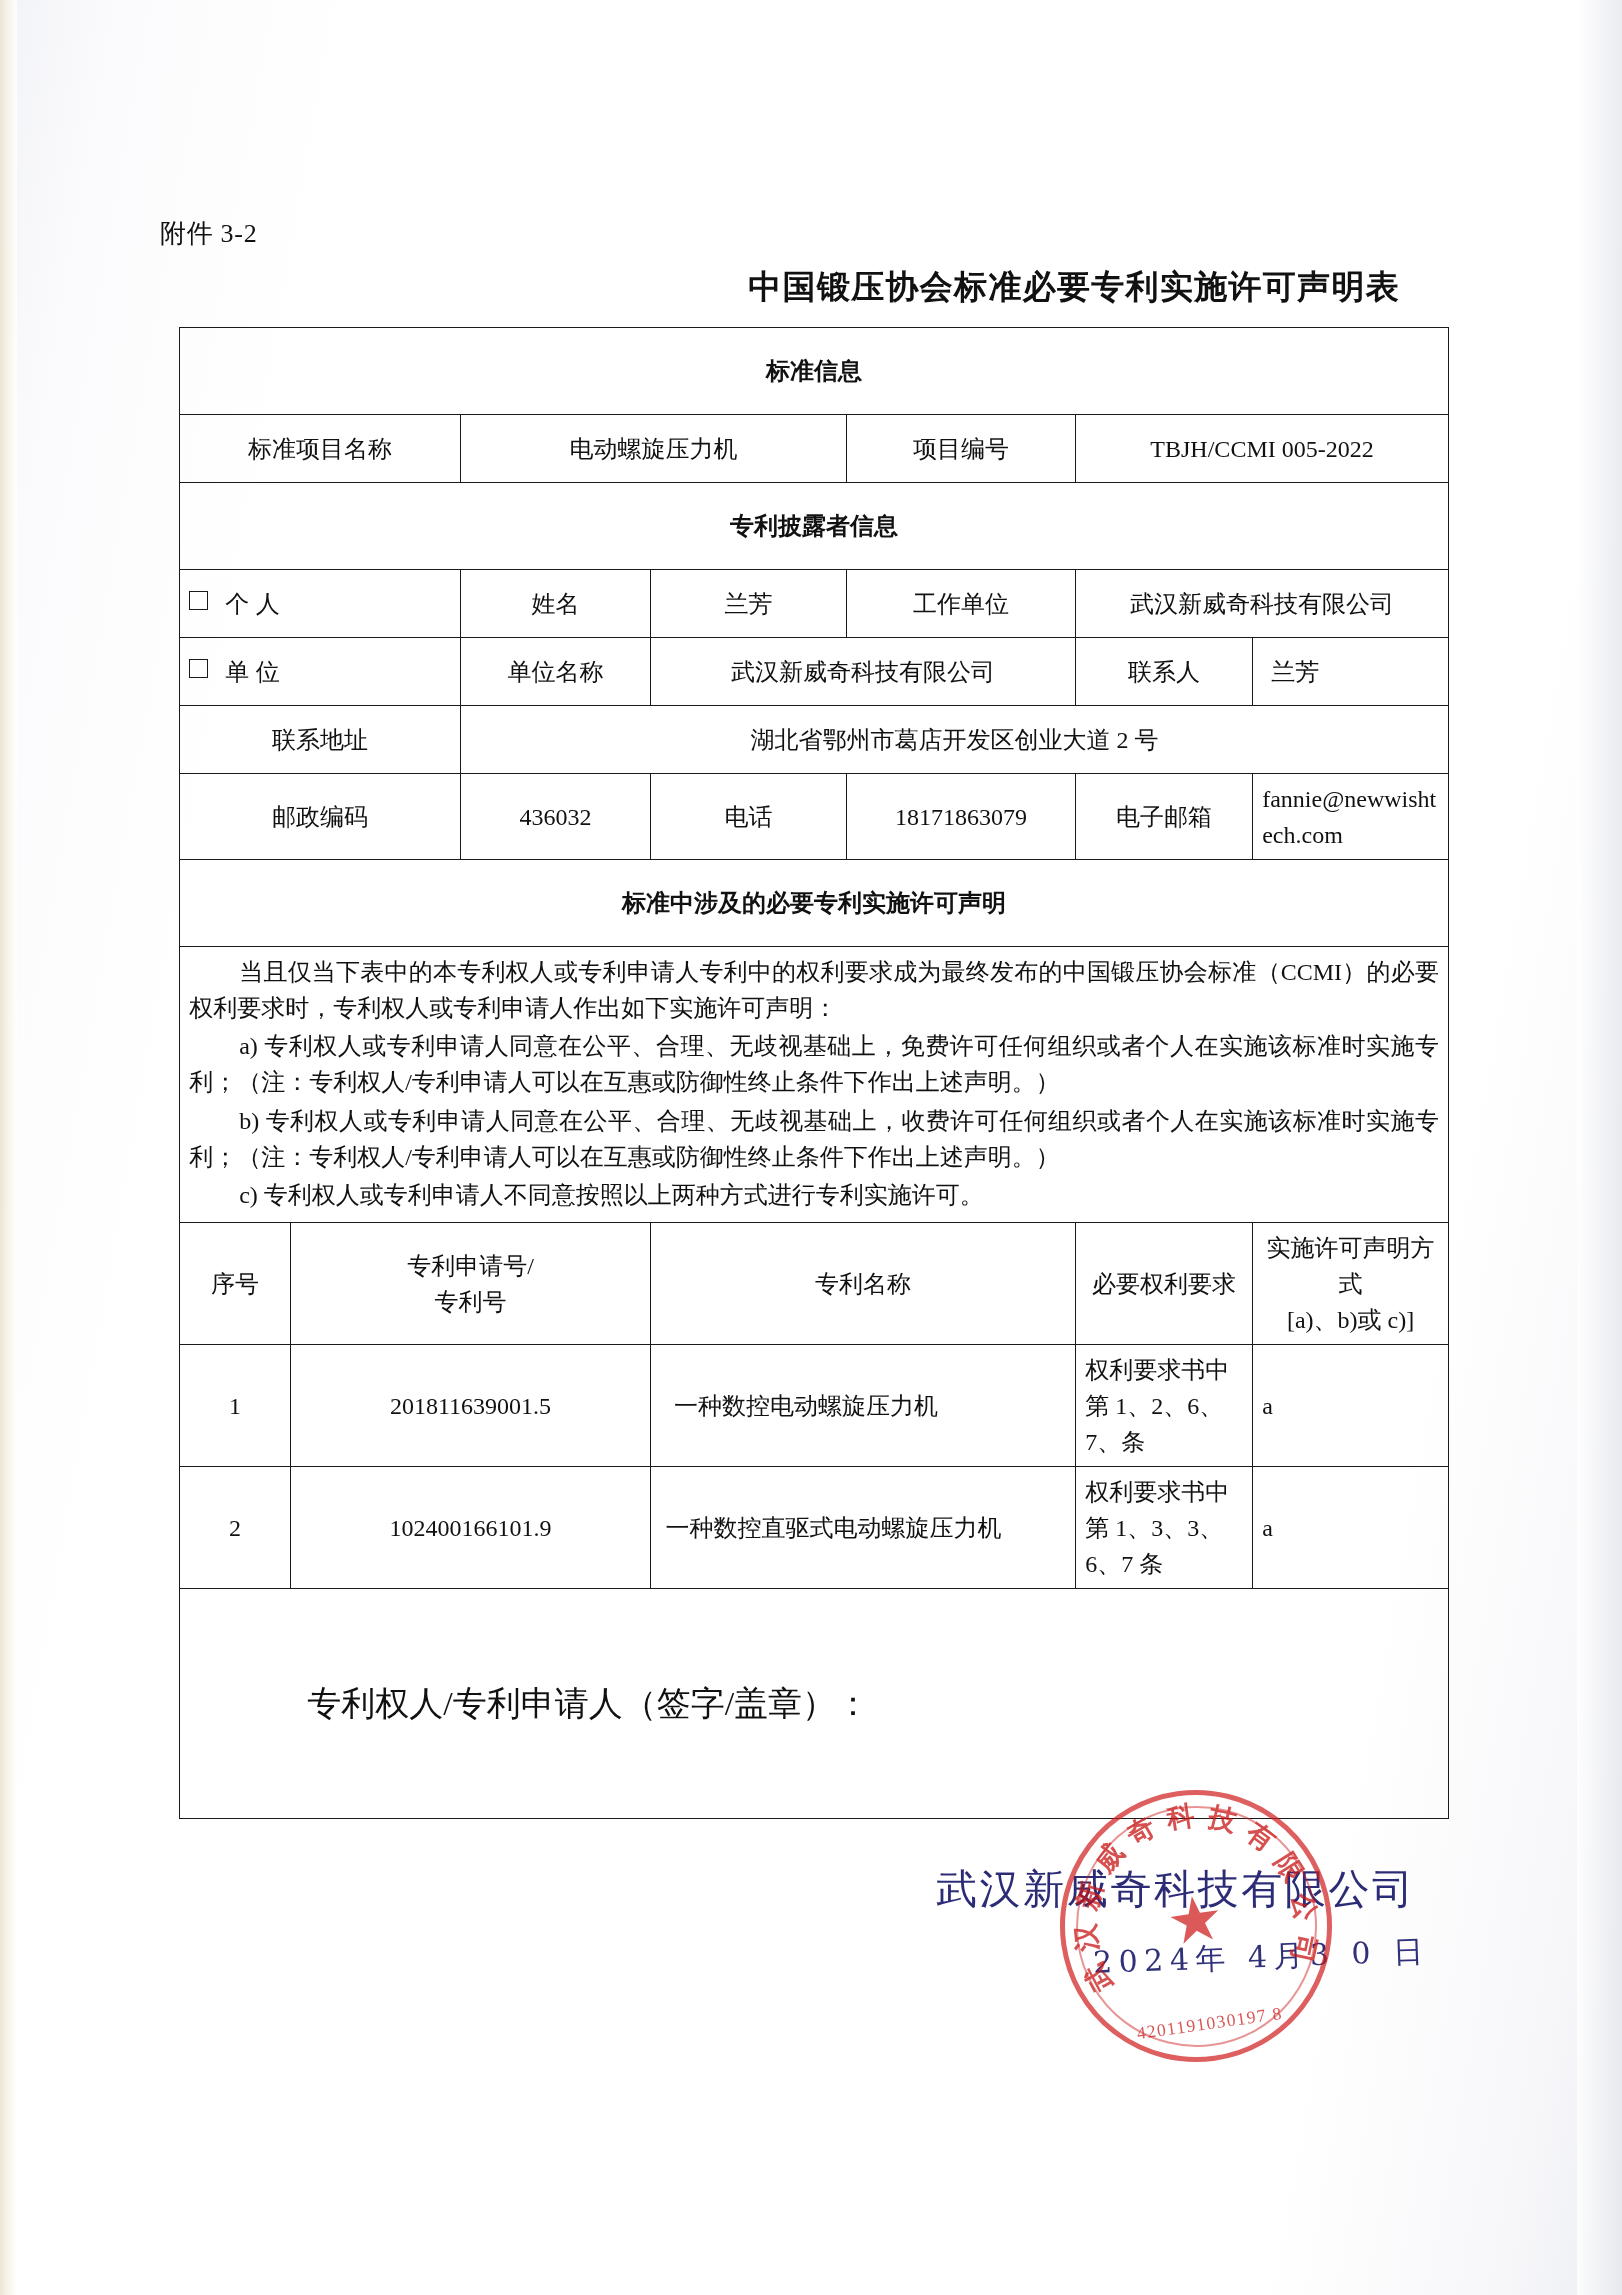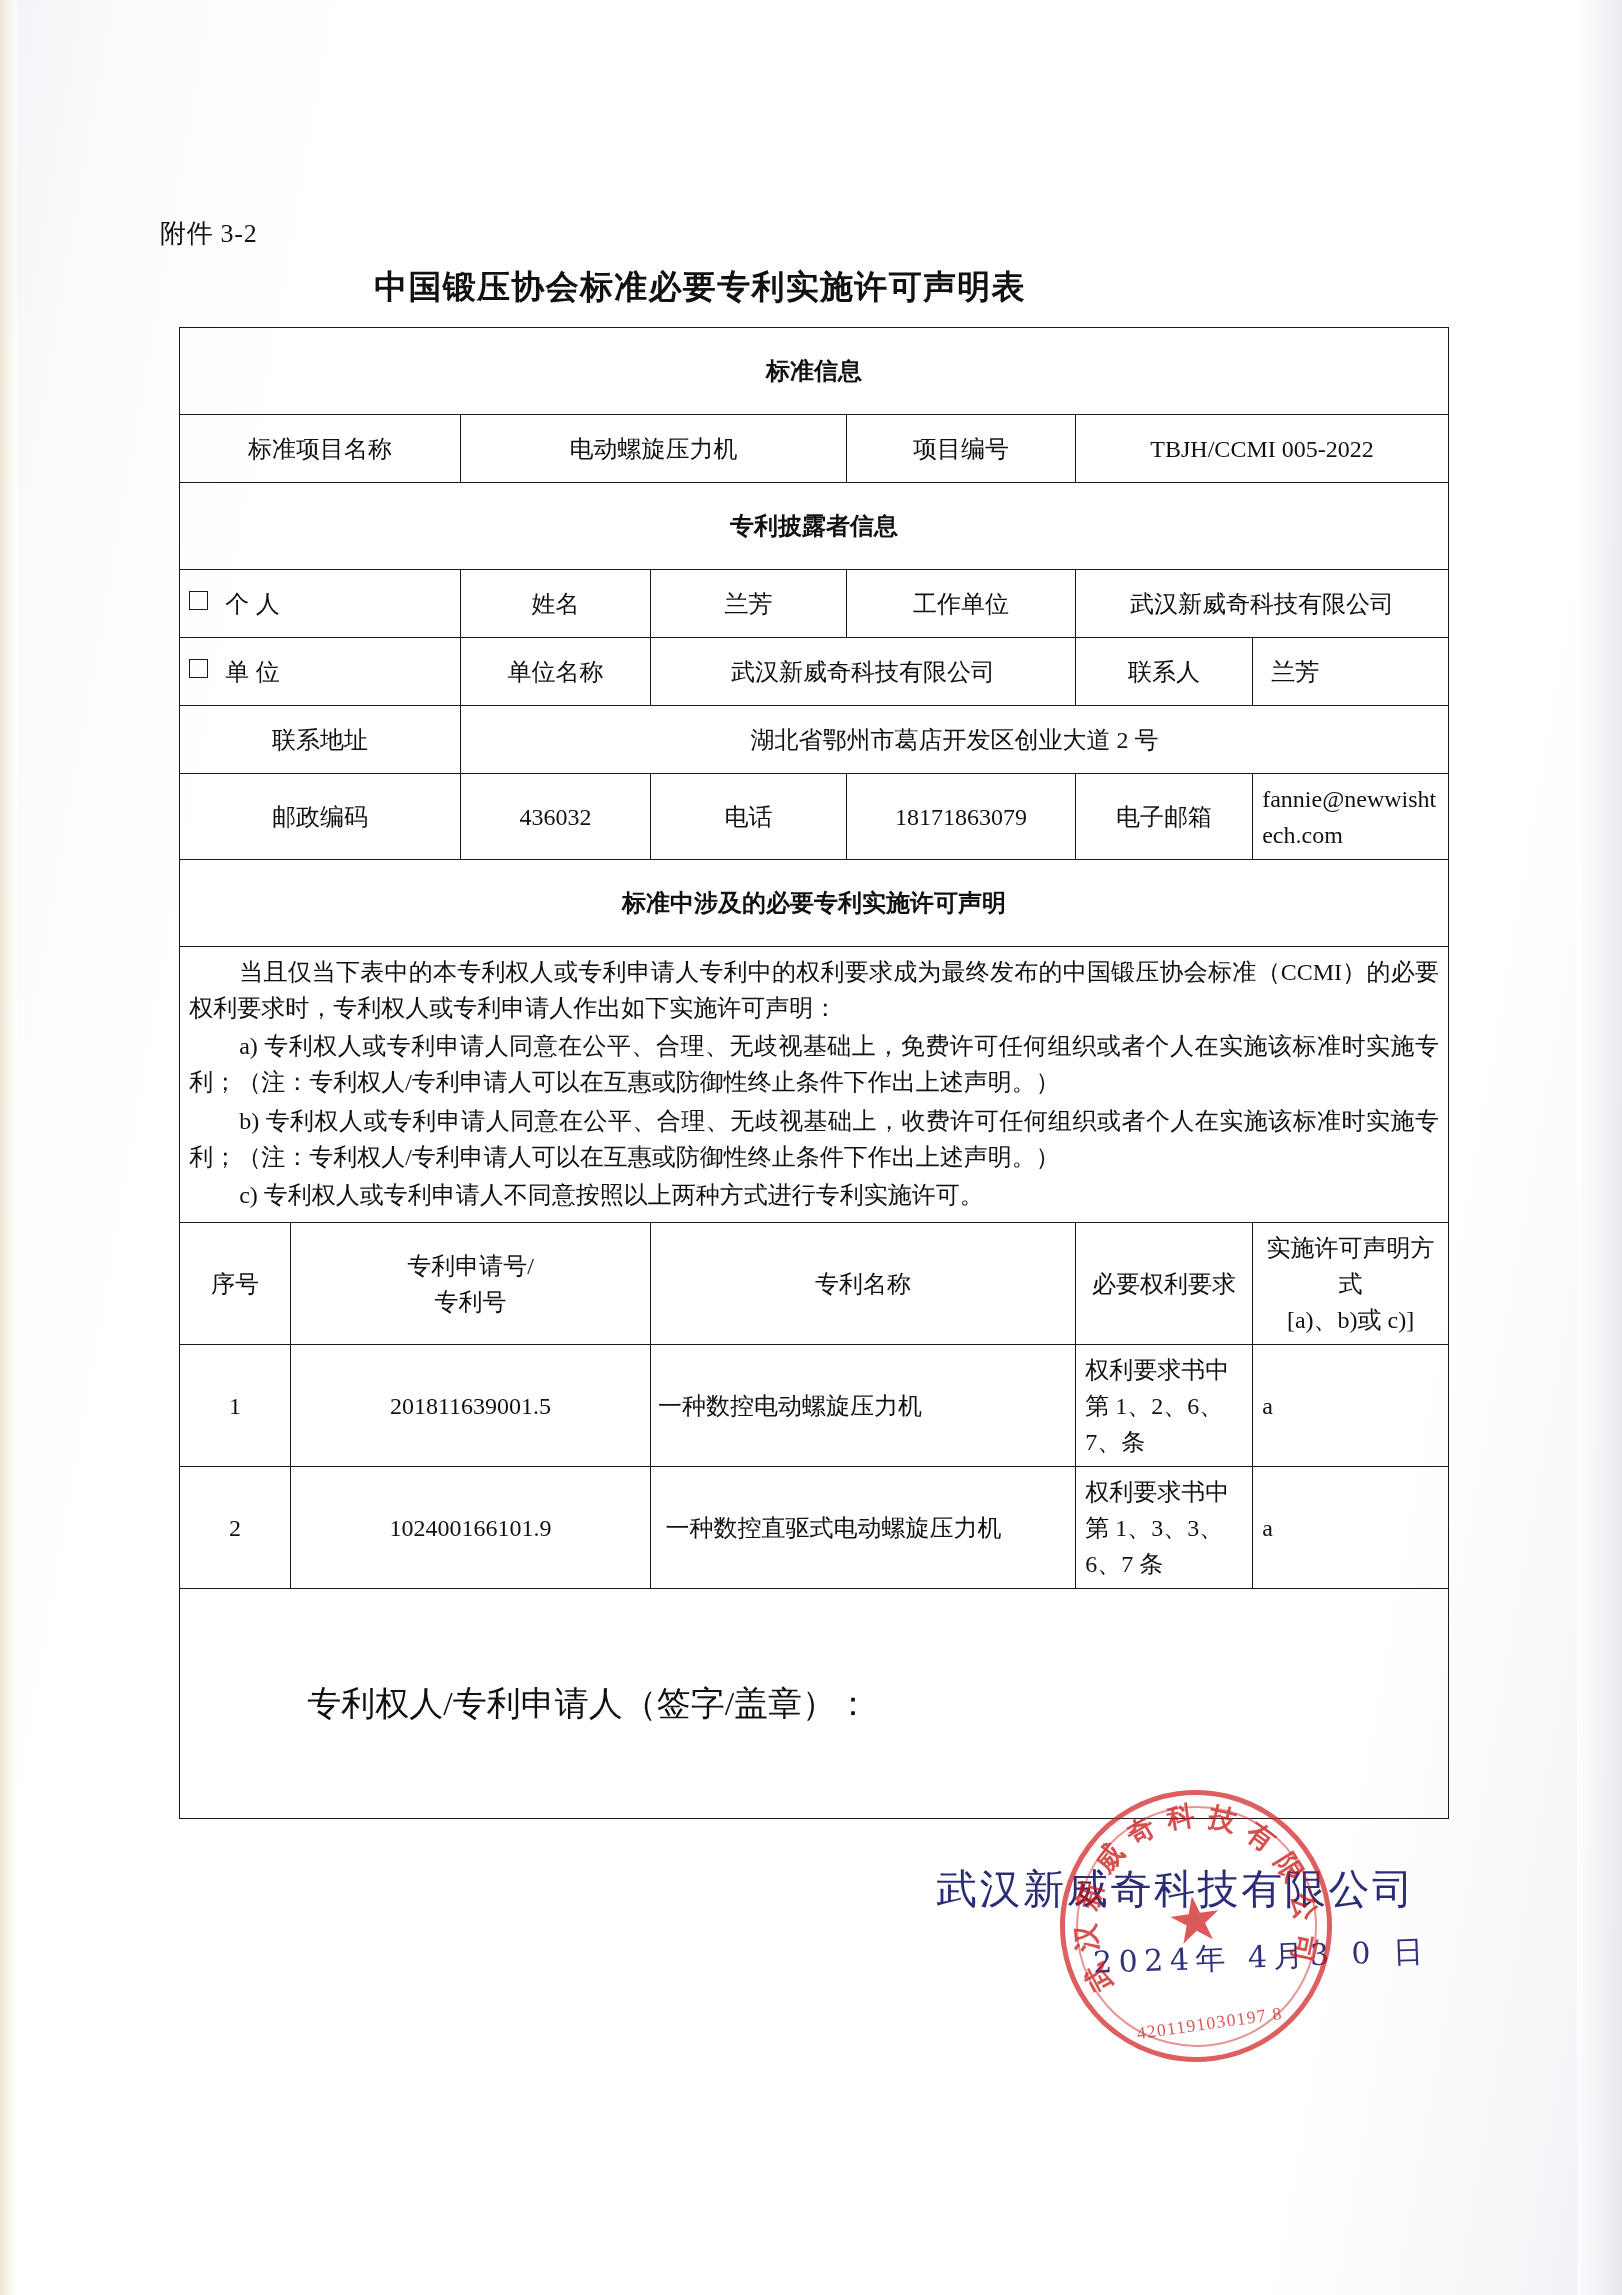--- a/index.html
+++ b/index.html
@@ -52,21 +52,21 @@
     top: 216px;
     font-size: 26px;
     letter-spacing: 0.7px;
   }
 
   .doc-title {
     position: absolute;
     left: 0;
     top: 265px;
     width: 1400px;
-    text-align: center;
+    text-align: right;
     font-size: 33px;
     font-weight: bold;
     letter-spacing: 1.3px;
   }
 
   table.main {
     position: absolute;
     left: 179px;
     top: 327px;
     width: 1269px;
@@ -312,21 +312,21 @@
       <td>必要权利要求</td>
       <td>
         <div>实施许可声明方式</div>
         <div>[a)、b)或 c)]</div>
       </td>
     </tr>
 
     <tr class="patent-row">
       <td class="num-col">1</td>
       <td class="c-center" colspan="2">201811639001.5</td>
-      <td class="c-left" colspan="2" style="padding-left:7px">一种数控电动螺旋压力机</td>
+      <td class="c-left" colspan="2" style="padding-left:23px">一种数控电动螺旋压力机</td>
       <td class="claim-cell">权利要求书中第 1、2、6、7、条</td>
       <td class="mode-cell">a</td>
     </tr>
 
     <tr class="patent-row">
       <td class="num-col">2</td>
       <td class="c-center" colspan="2">102400166101.9</td>
       <td class="c-left" colspan="2" style="padding-left:14.4px">一种数控直驱式电动螺旋压力机</td>
       <td class="claim-cell">权利要求书中第 1、3、3、6、7 条</td>
       <td class="mode-cell">a</td>

